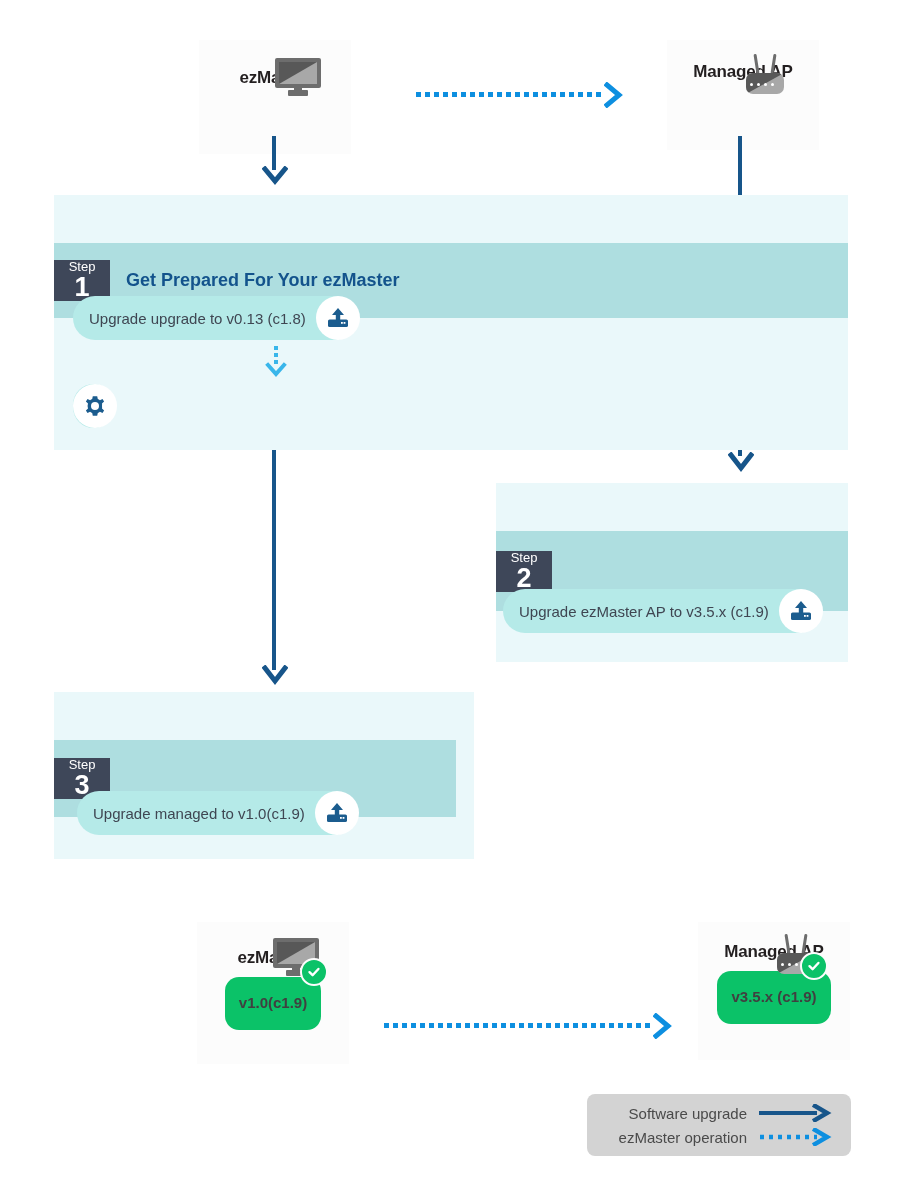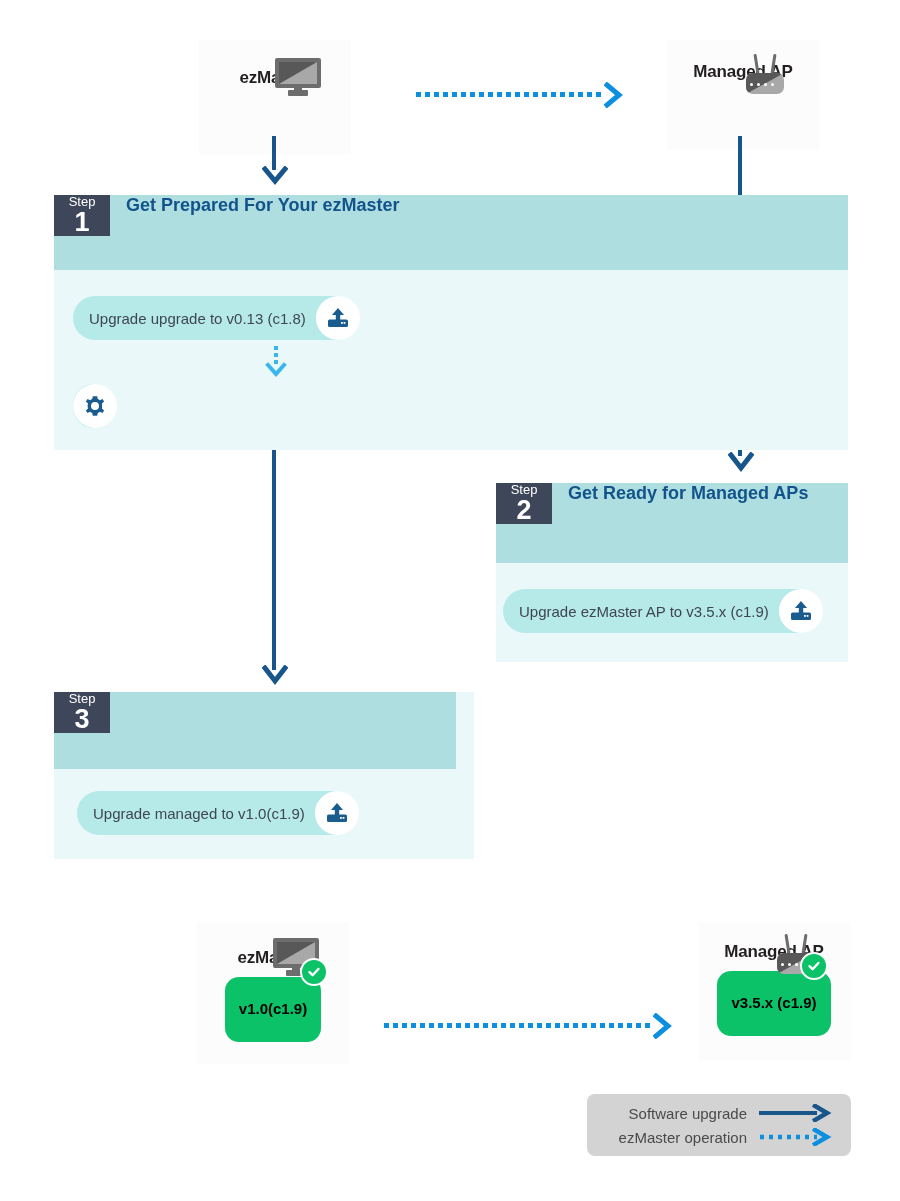--- a/index.html
+++ b/index.html
@@ -67,29 +67,29 @@
   
   .check-badge{
     position:absolute;width:24px;height:24px;border-radius:50%;
     background:#0bc268;border:2px solid #fcfcfc;
     display:flex;align-items:center;justify-content:center;
   }
   .check-badge svg{display:block;}
 
   
   .ver-pill{
-    background:#0bc268;color:#000000;border-radius:14px;
-    font-size:15px;font-weight:bold;padding:24px 14px;white-space:nowrap;
+    background:#0bc268;color:#404040;border-radius:14px;
+    font-size:15px;font-weight:bold;padding:18px 14px;white-space:nowrap;
     display:inline-block;line-height:1.1;
   }
 
   
   .panel{position:absolute;background:#eaf8fa;}
   .step-head{
-    position:absolute;background:#aedee0;display:flex;align-items:flex-start;
+    position:absolute;background:#aedee0;display:flex;align-items:center;margin-top:48px;
   }
   .step-badge{
     width:56px;background:#3e4759;color:#ffffff;
     display:flex;flex-direction:column;align-items:center;justify-content:center;
     line-height:1;flex:0 0 56px;
   }
   .step-badge .s-word{font-size:13px;font-weight:normal;margin-bottom:1px;}
   .step-badge .s-num{font-size:27px;font-weight:bold;}
   .step-title{
     display:flex;align-items:center;padding-left:16px;
@@ -242,21 +242,20 @@
   <svg class="abs" style="left:262px;top:665px;" width="26" height="22" viewBox="0 0 26 22">
     <path d="M3 3 L13 16 L23 3" fill="none" stroke="#17558a" stroke-width="5" stroke-linecap="square" stroke-linejoin="miter"></path>
   </svg>
 
   <div class="panel" style="left:496px;top:483px;width:352px;height:179px;"></div>
   <div class="step-head" style="left:496px;top:483px;width:352px;height:80px;">
     <div class="step-badge">
       <span class="s-word">Step</span>
       <span class="s-num">2</span>
     </div>
-    <div class="step-title">Get Ready for Managed APs</div>
   </div>
 
   <div class="task" style="left:503px;top:589px;">
     <span class="t-text">Upgrade ezMaster AP to v3.5.x (c1.9)</span>
     <span class="t-icon">
       <svg width="26" height="24" viewBox="0 0 26 24">
         <path d="M13 2 L19 9 L15.2 9 L15.2 14 L10.8 14 L10.8 9 L7 9 Z" fill="#1b5c8e"></path>
         <rect x="3" y="13.5" width="20" height="7.5" rx="1.6" fill="#1b5c8e"></rect>
         <rect x="16" y="16" width="1.8" height="1.8" fill="#ffffff"></rect>
         <rect x="18.6" y="16" width="1.8" height="1.8" fill="#ffffff"></rect>

